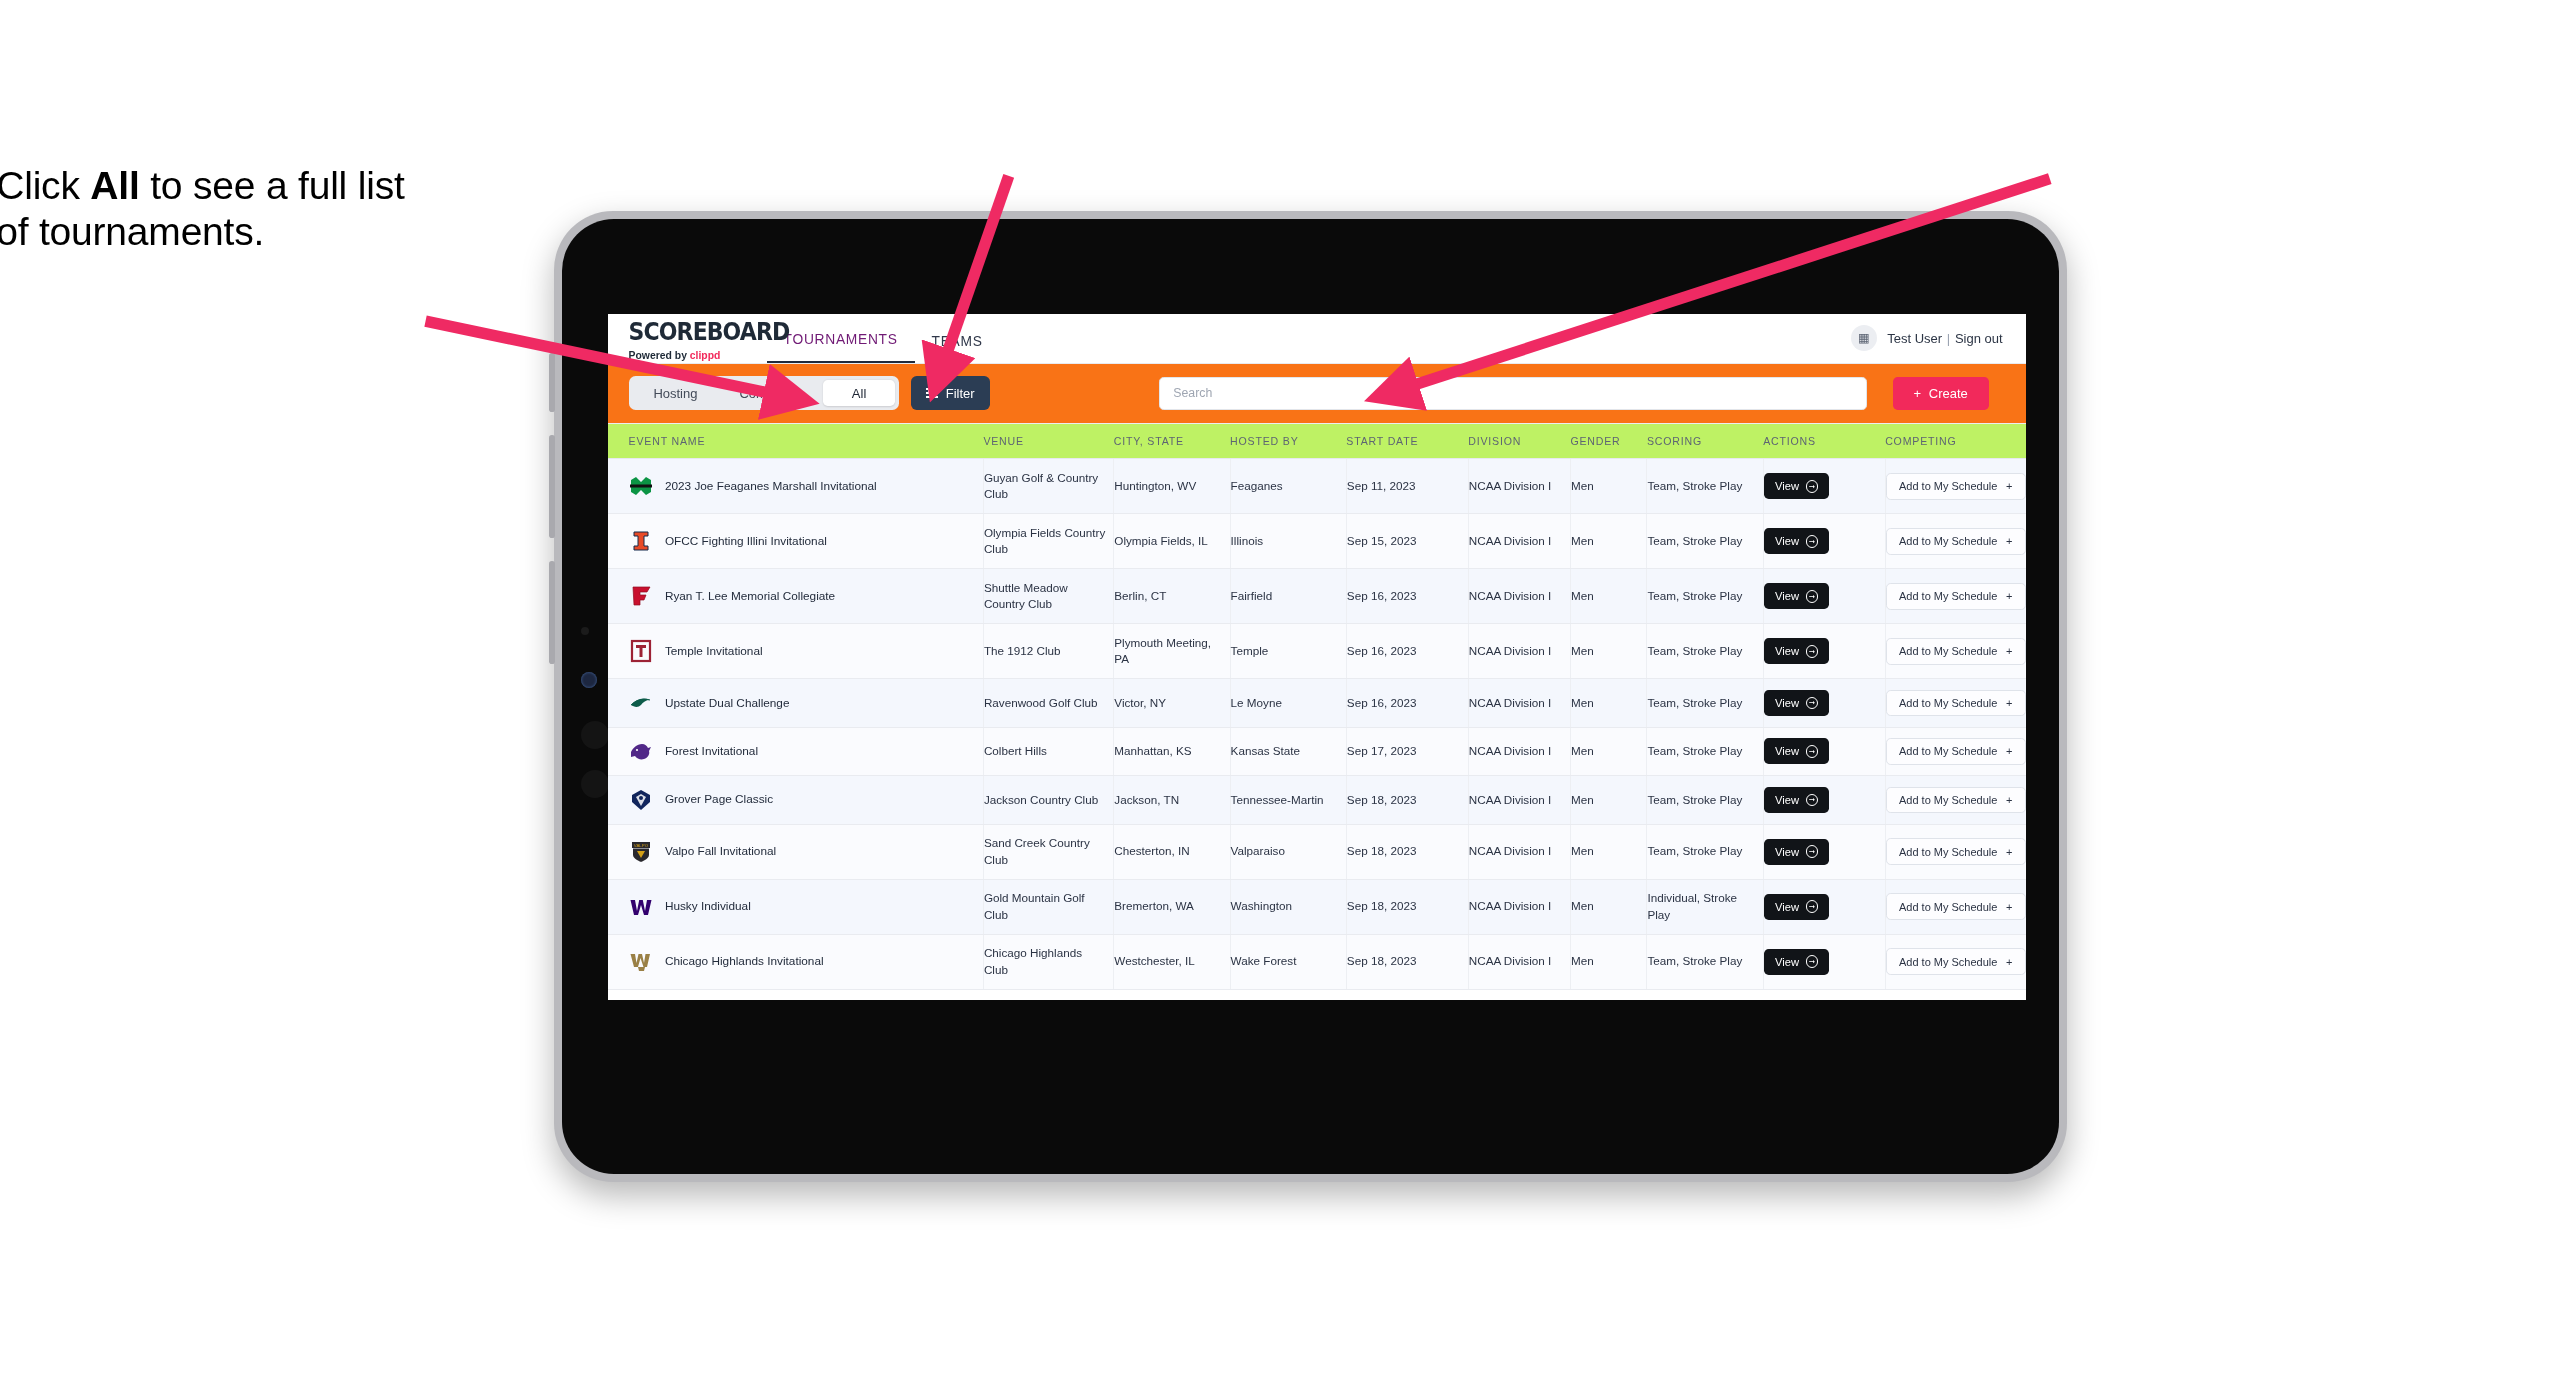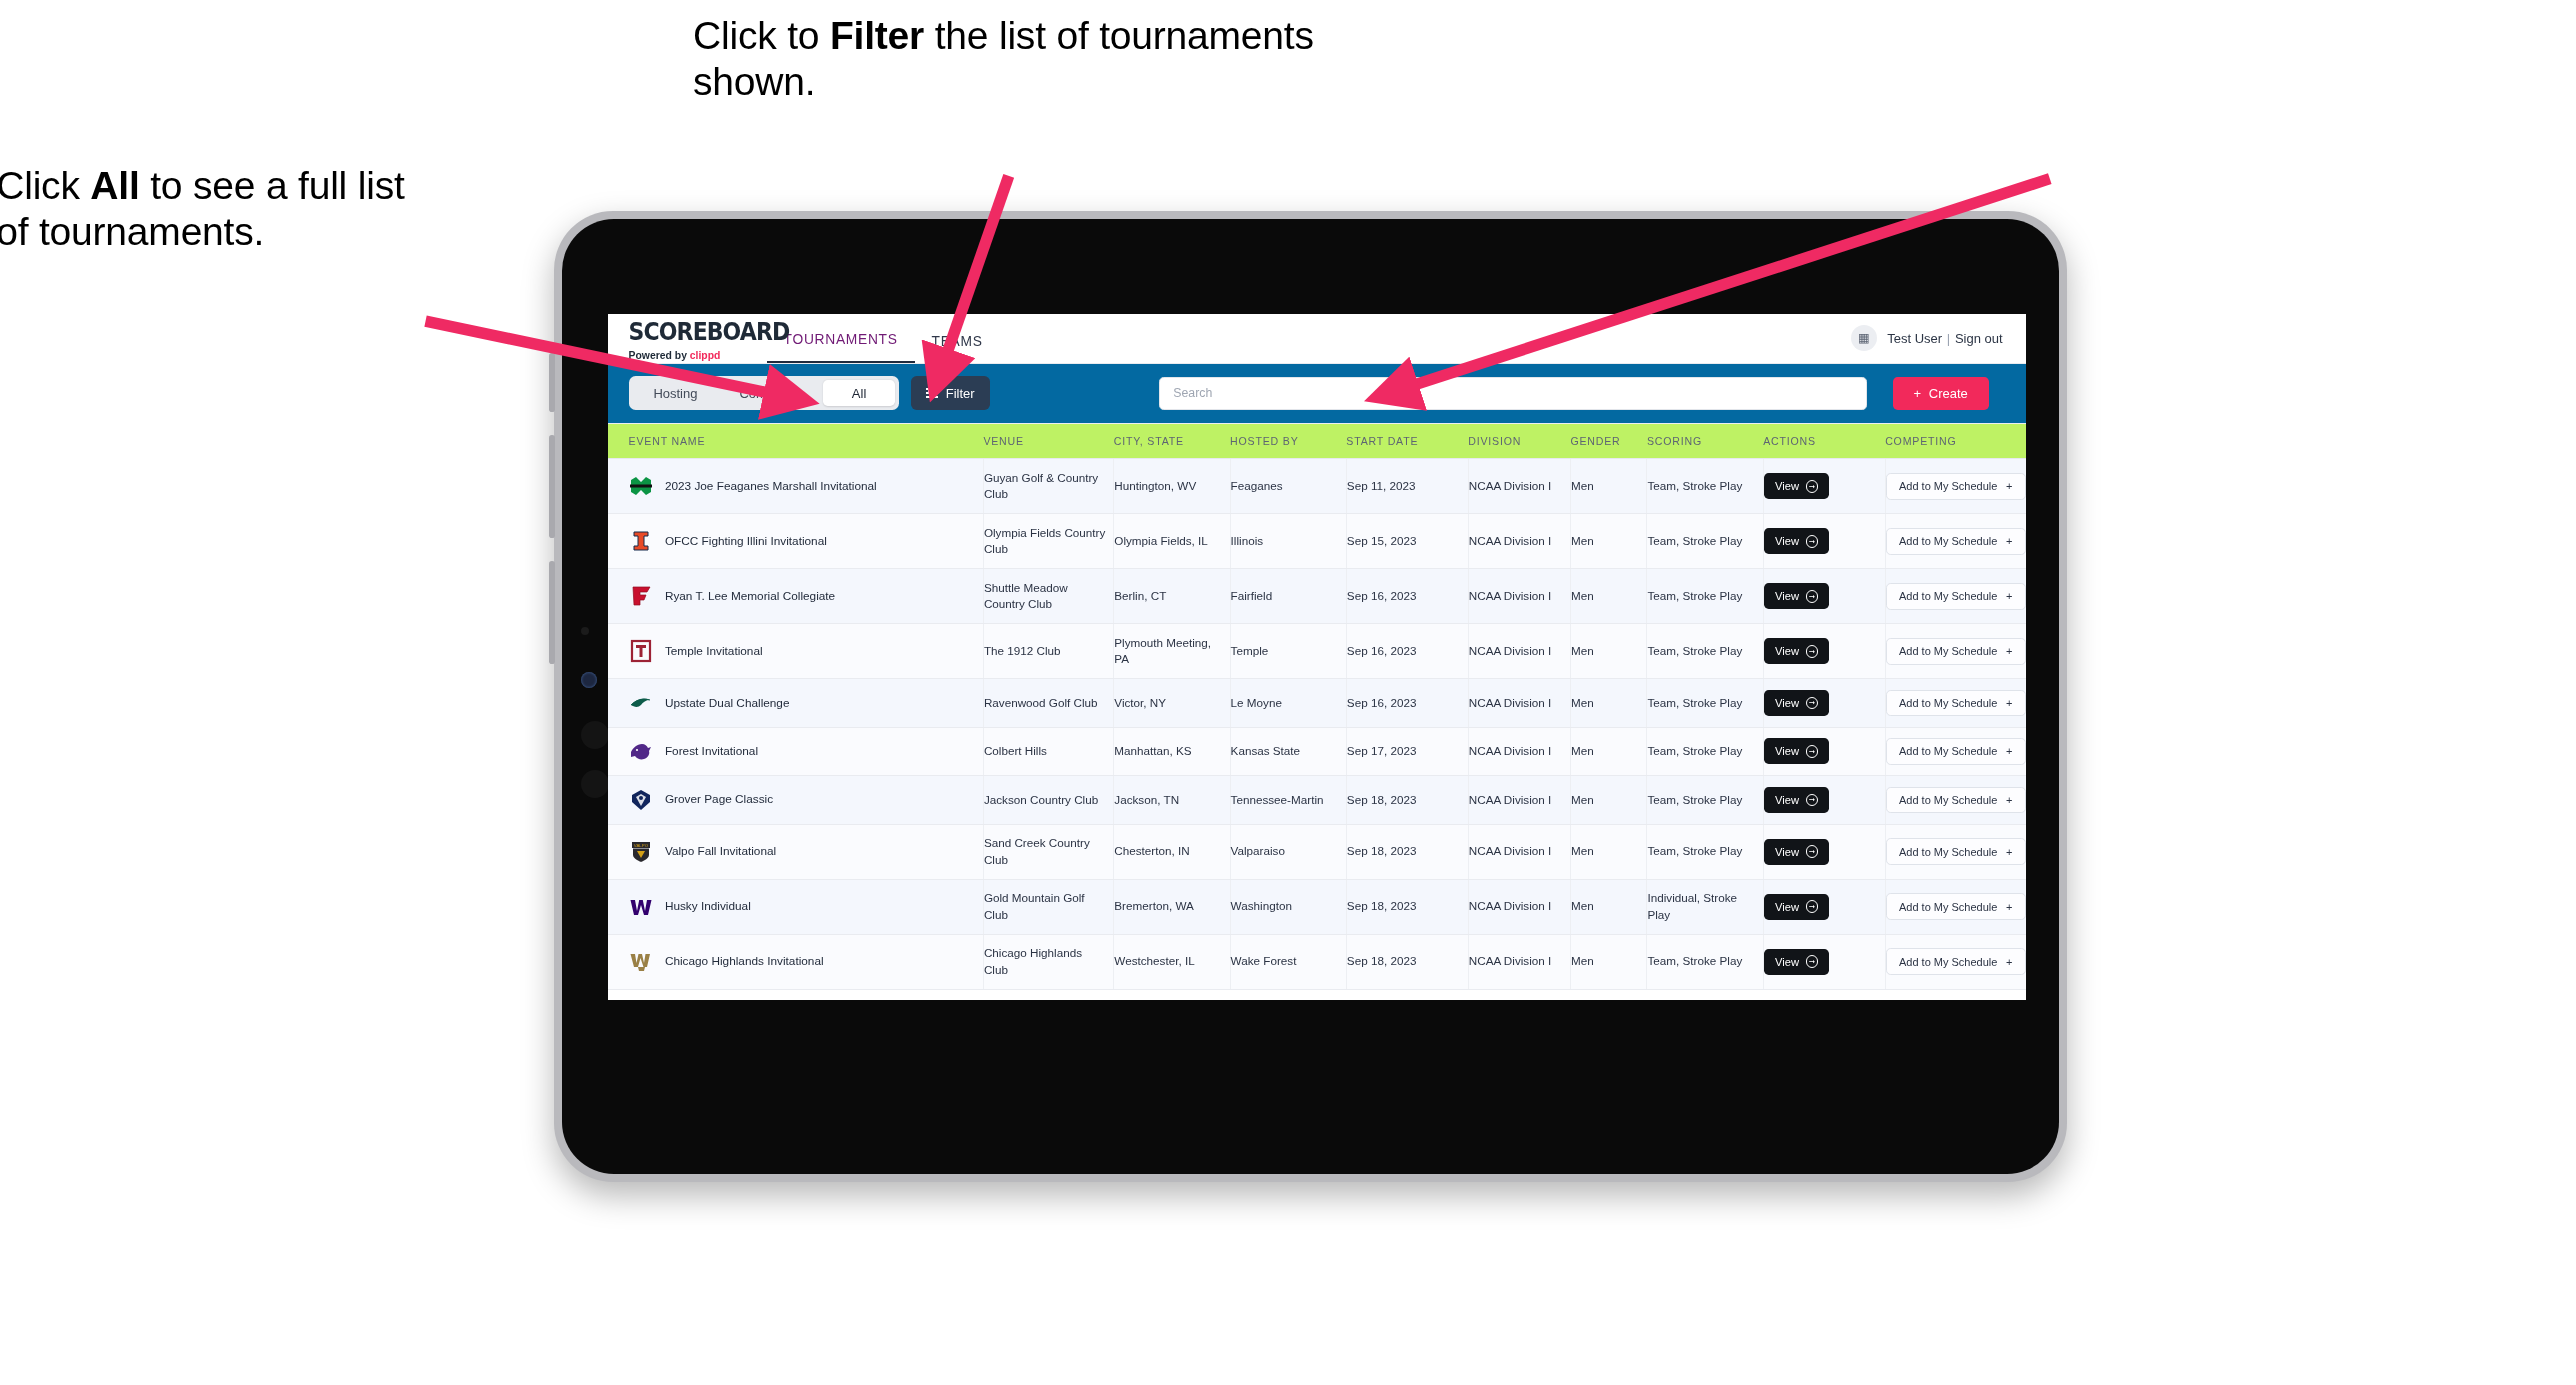--- a/index.html
+++ b/index.html
@@ -86,21 +86,21 @@
   .avatar {
     width:26px; height:26px; border-radius:50%; background:#eceef2;
     display:flex; align-items:center; justify-content:center; color:#5c6473; font-size:12.3px;
   }
   .user-text { font-size:13px; color:#2c3545; }
   .user-text .sep { color:#9aa2b0; margin:0 4.7px; }
 
   
   .controls {
     height:59px; display:flex; align-items:center; padding:0 23px 0 21px;
-    background:#0369a1; gap:12.3px;
+    background:#f97316; gap:12.3px;
   }
   .segment {
     display:flex; align-items:center; background:#e9ebef; border-radius:6.6px;
     padding:3.8px; height:34px;
   }
   .seg-item {
     font-size:13px; color:#434b59; padding:0 21px; height:26.6px;
     display:flex; align-items:center; border-radius:4.7px;
   }
   .seg-item.active { background:#fff; color:#1d2533; box-shadow:0 0.9px 1.9px rgba(0,0,0,.13); padding:0 28.5px; }
@@ -179,23 +179,20 @@
   col.c-gender{width:5.4%;} col.c-score{width:8.2%;} col.c-act{width:8.6%;}
   col.c-comp{width:9.9%;}
 </style>
 </head>
 <body>
 
 <div class="stage">
 
   <div class="callout" id="callout-all">
     <span>Click </span><b>All</b><span> to see a full list of tournaments.</span>
-  </div>
-  <div class="callout" id="callout-filter">
-    <span>Click to </span><b>Filter</b><span> the list of tournaments shown.</span>
   </div>
 
   <div class="tablet">
     <div class="btn-side b1"></div>
     <div class="btn-side b2"></div>
     <div class="btn-side b3"></div>
     <div class="tablet-inner">
       <div class="cam-dot d1"></div>
       <div class="cam-dot d2"></div>
       <div class="cam-dot d3"></div>

